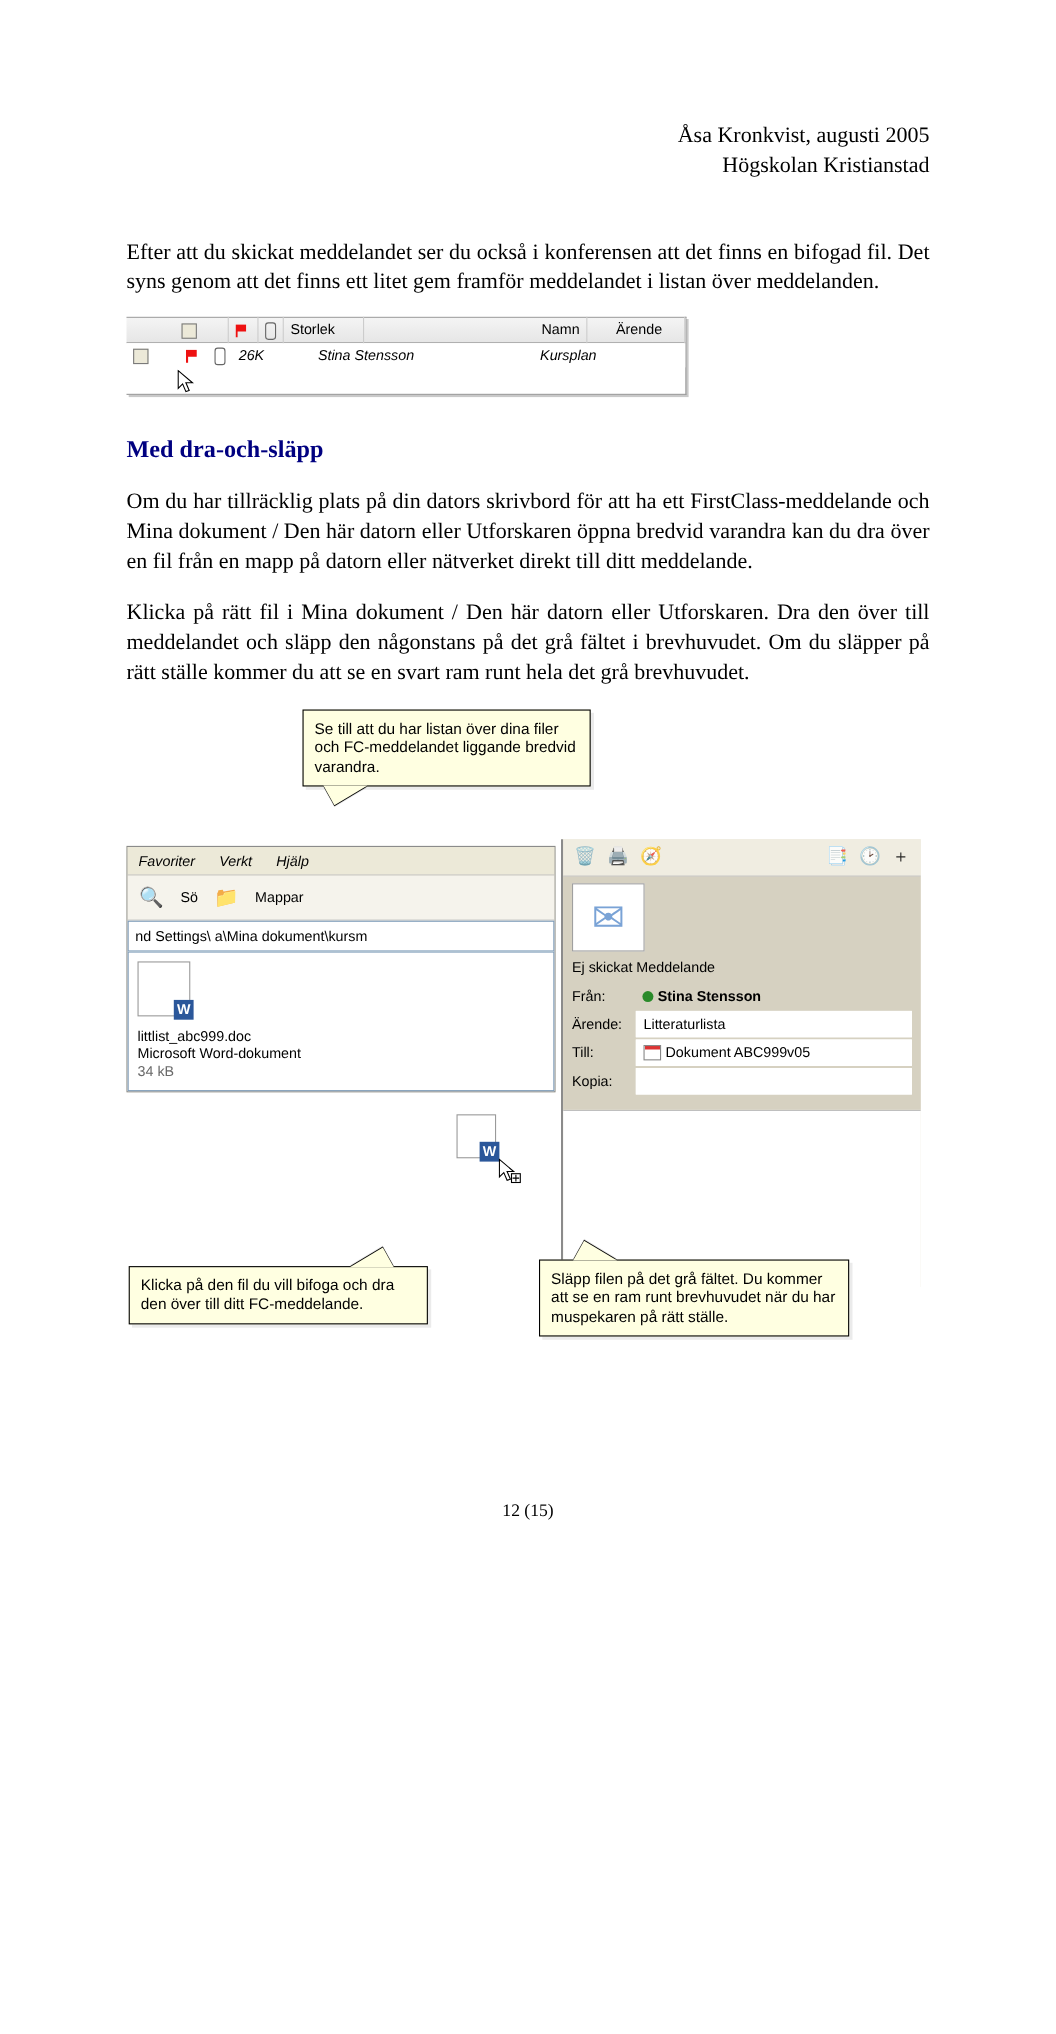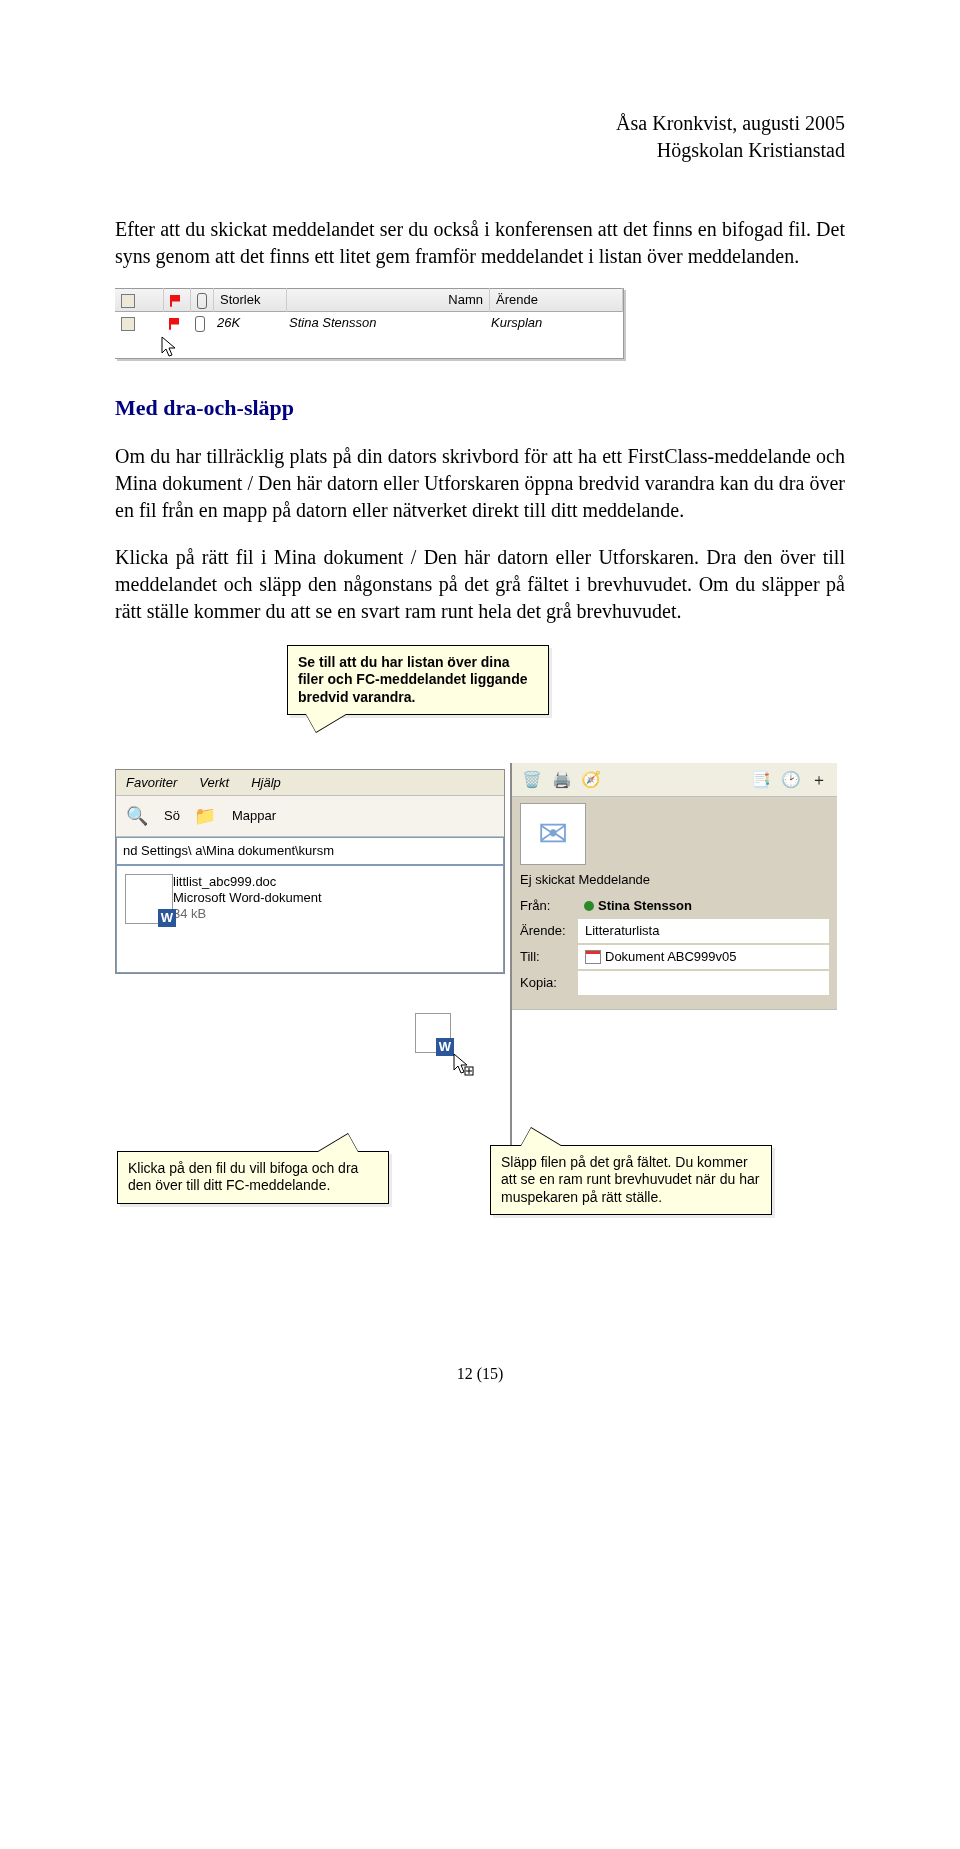--- a/index.html
+++ b/index.html
@@ -47,20 +47,21 @@
     border: 1px solid #9a9a9a;
     border-left: none;
     box-shadow: 2px 2px 0 #c9c9c9;
   }
   .shot1 .hdr-row {
     display: flex;
     background: linear-gradient(#f4f4f4, #e6e6e6);
     border-bottom: 1px solid #a8a8a8;
     height: 22px;
     align-items: center;
+    padding-left: 44px;
   }
   .shot1 .hdr-row .cell {
     border-right: 1px solid #ccc;
     padding: 3px 6px;
     color: #000;
   }
   .shot1 .data-row {
     display: flex;
     background: #fff;
     align-items: center;
@@ -113,21 +114,21 @@
   .callout {
     position: absolute;
     background: #ffffe1;
     border: 1px solid #000;
     padding: 8px 10px;
     font-size: 14px;
     line-height: 1.25;
     box-shadow: 3px 3px 0 rgba(0,0,0,0.08);
     z-index: 5;
   }
-  .callout-top   { left: 172px; top: 2px;  width: 240px; font-weight: bold; }
+  .callout-top   { left: 160px; top: 2px;  width: 240px; }
   .callout-bl    { left: 2px;   top: 508px; width: 250px; }
   .callout-br    { left: 375px; top: 502px; width: 260px; }
 
   .explorer {
     position: absolute;
     left: 0; top: 126px;
     width: 388px;
     background: #ece9d8;
     border: 1px solid #8b8b8b;
   }
@@ -161,22 +162,24 @@
     padding: 4px 6px;
     font-size: 13px;
     color: #000;
   }
   .explorer .body {
     background: #fff;
     border: 1px solid #7f9db9;
     margin: 0;
     padding: 8px;
     display: flex;
+    gap: 10px;
     align-items: flex-start;
     min-height: 90px;
+    flex-direction: column;
   }
   .word-ico {
     width: 46px; height: 48px;
     background: #fff;
     border: 1px solid #9a9a9a;
     position: relative;
     flex: 0 0 auto;
   }
   .word-ico::after {
     content: "W";
@@ -336,21 +339,21 @@
         <span class="tiny-ico"></span>
       </div>
       <div class="cell" style="width:14px;">
         <span class="flag-ico"></span>
       </div>
       <div class="cell" style="width:10px;">
         <span class="clip-ico"></span>
       </div>
       <div class="cell" style="width:60px;">Storlek</div>
       <div class="cell" style="width:190px;text-align:right;">Namn</div>
-      <div class="cell" style="flex:1;">Ärende</div>
+      <div class="cell" style="flex:1;margin-left:20px;">Ärende</div>
     </div>
     <div class="data-row">
       <div class="cell" style="width:36px;">
         <span class="tiny-ico"></span>
       </div>
       <div class="cell" style="width:14px;">
         <span class="flag-ico"></span>
       </div>
       <div class="cell" style="width:10px;">
         <span class="clip-ico"></span>

